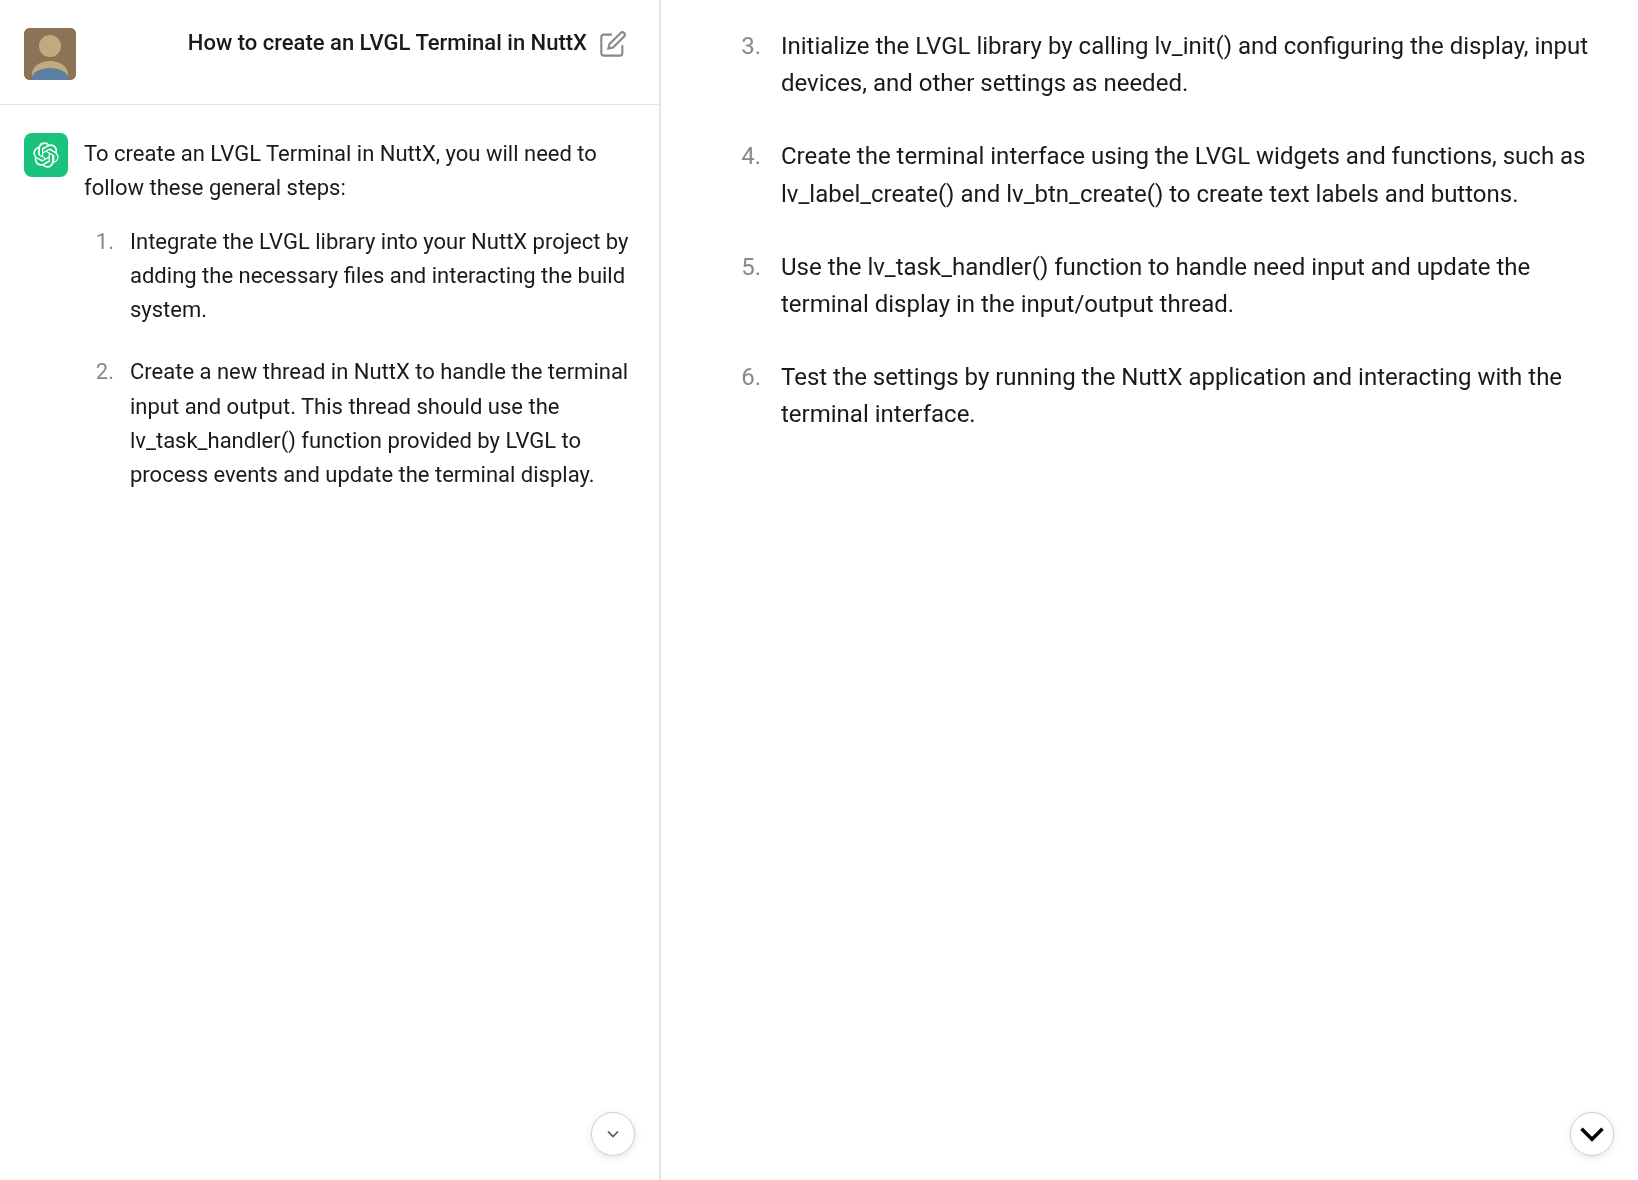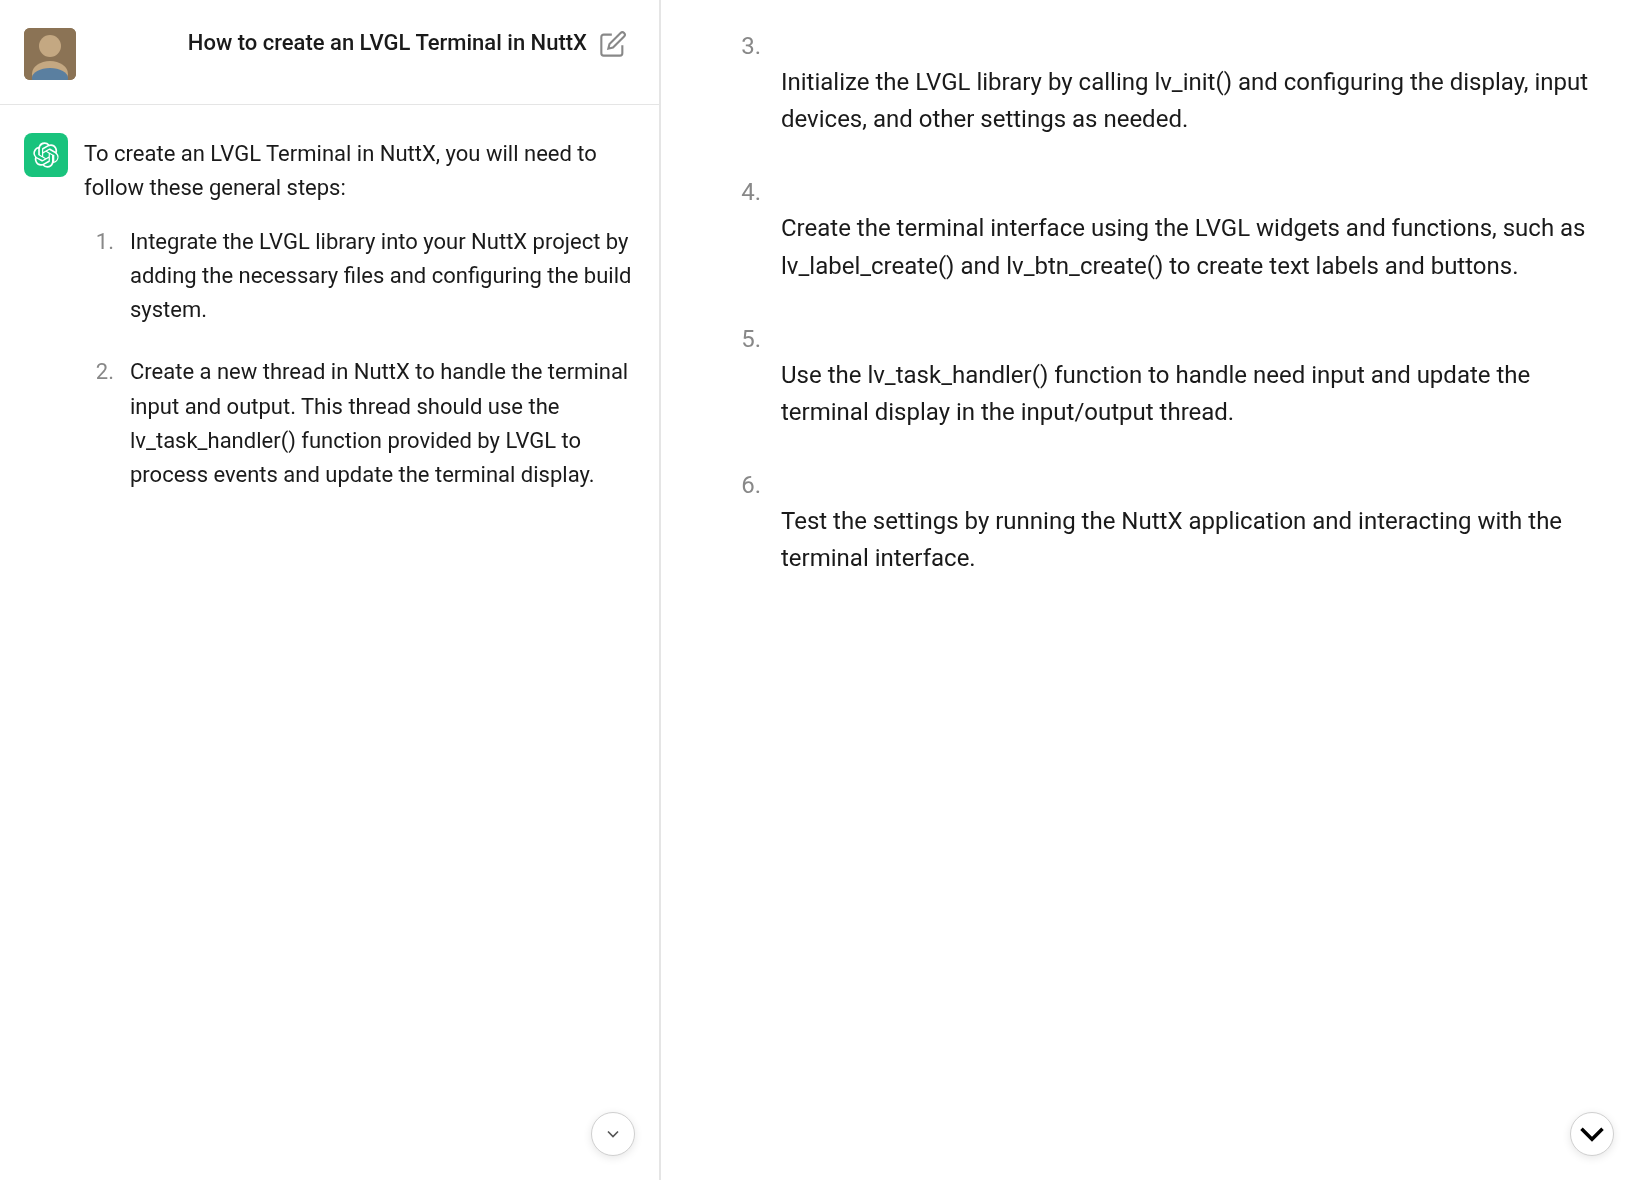--- a/index.html
+++ b/index.html
@@ -210,21 +210,20 @@
     .right-step-number {
       flex-shrink: 0;
       color: #888888;
       font-size: 24px;
       min-width: 36px;
       text-align: right;
     }
 
     .right-step-text {
       flex: 1;
-      margin-top: 36px;
     }
 
     .right-scroll-down-btn {
       position: absolute;
       bottom: 24px;
       right: 24px;
       width: 44px;
       height: 44px;
       border-radius: 50%;
       background: #ffffff;
@@ -276,21 +275,21 @@
         <svg viewBox="0 0 41 41" xmlns="http://www.w3.org/2000/svg">
           <path d="M37.532 16.87a9.963 9.963 0 00-.856-8.184 10.078 10.078 0 00-10.855-4.835 9.964 9.964 0 00-7.505-3.35 10.079 10.079 0 00-9.612 6.977 9.967 9.967 0 00-6.664 4.834 10.08 10.08 0 001.24 11.817 9.965 9.965 0 00.856 8.185 10.079 10.079 0 0010.855 4.835 9.965 9.965 0 007.504 3.35 10.078 10.078 0 009.617-6.981 9.967 9.967 0 006.663-4.834 10.079 10.079 0 00-1.243-11.814zM22.498 37.886a7.474 7.474 0 01-4.799-1.735c.061-.033.168-.091.237-.134l7.964-4.6a1.294 1.294 0 00.655-1.134V19.054l3.366 1.944a.12.12 0 01.066.092v9.299a7.505 7.505 0 01-7.49 7.496zM6.392 31.006a7.471 7.471 0 01-.894-5.023c.06.036.162.099.237.141l7.964 4.6a1.297 1.297 0 001.308 0l9.724-5.614v3.888a.12.12 0 01-.048.103l-8.051 4.648a7.504 7.504 0 01-10.24-2.743zM4.297 13.62A7.469 7.469 0 018.2 10.333c0 .068-.004.19-.004.274v9.201a1.294 1.294 0 00.654 1.132l9.723 5.614-3.366 1.944a.12.12 0 01-.114.012L6.044 23.86a7.504 7.504 0 01-1.747-10.24zm27.658 6.437l-9.724-5.615 3.367-1.943a.121.121 0 01.114-.012l9.048 5.222a7.498 7.498 0 01-1.158 13.528v-9.476a1.293 1.293 0 00-.647-1.704zm3.35-5.043c-.059-.037-.162-.099-.236-.141l-7.965-4.6a1.298 1.298 0 00-1.308 0l-9.723 5.614v-3.888a.12.12 0 01.048-.103l8.05-4.645a7.497 7.497 0 0111.135 7.763zm-21.063 6.929l-3.367-1.944a.12.12 0 01-.065-.092v-9.299a7.497 7.497 0 0112.293-5.756 6.94 6.94 0 00-.236.134l-7.965 4.6a1.294 1.294 0 00-.654 1.132l-.006 11.225zm1.829-3.943l4.33-2.501 4.332 2.498v4.998l-4.331 2.5-4.331-2.5V18z" fill="white"></path>
         </svg>
       </div>
 
       <div class="message-content">
         <div class="message-intro">To create an LVGL Terminal in NuttX, you will need to follow these general steps:</div>
         <ol class="steps-list">
           <li>
             <span class="step-number">1.</span>
-            <span class="step-text">Integrate the LVGL library into your NuttX project by adding the necessary files and configuring the build system.</span>
+            <span class="step-text">Integrate the LVGL library into your NuttX project by adding the necessary files and interacting the build system.</span>
           </li>
           <li>
             <span class="step-number">2.</span>
             <span class="step-text">Create a new thread in NuttX to handle the terminal input and output. This thread should use the lv_task_handler() function provided by LVGL to process events and update the terminal display.</span>
           </li>
         </ol>
       </div>
     </div>
   </div>
 

